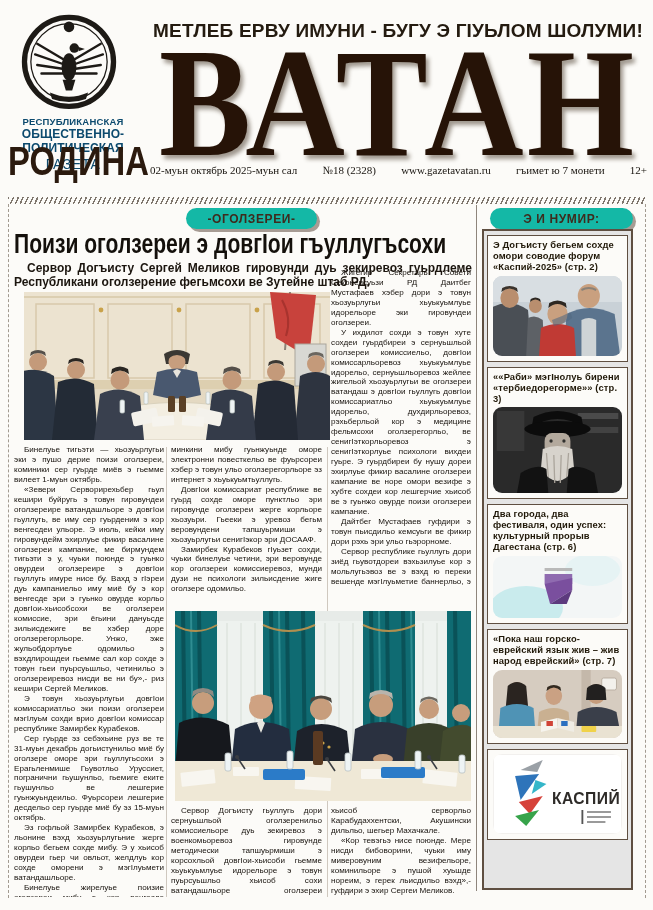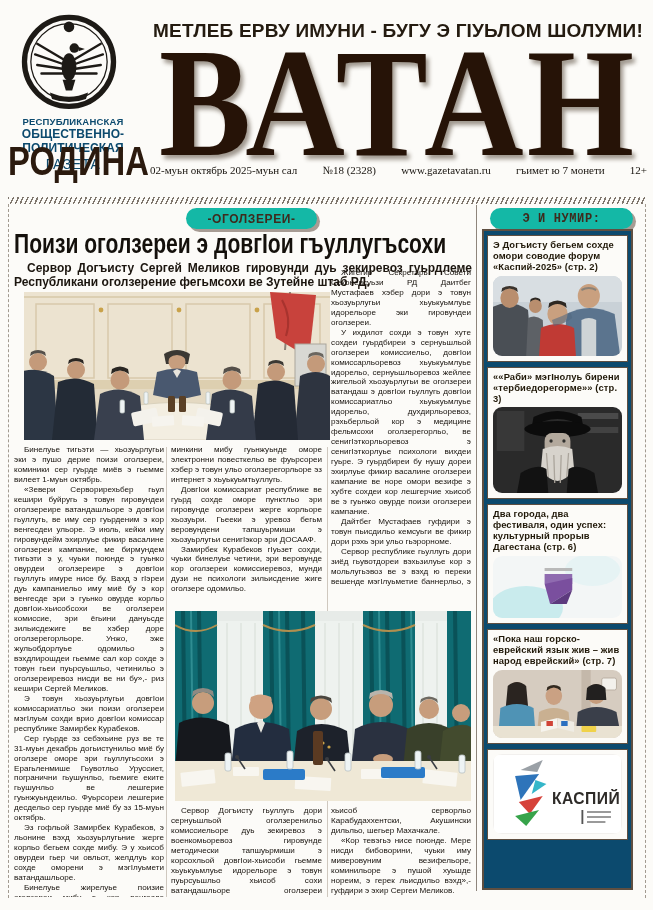--- a/index.html
+++ b/index.html
@@ -42,21 +42,21 @@
   .lead{position:absolute;left:14px;top:261px;width:458px;font-size:12px;font-weight:bold;
         line-height:1.2;text-align:justify;text-indent:13px;color:#1b150e;}
   .bodycol{position:absolute;font-size:8.1px;line-height:1.23;text-align:justify;color:#16110c;overflow:hidden;}
   .bodycol p{margin:0;text-indent:10px;}
   .bodycol p.noind{text-indent:0;}
   .photo{position:absolute;overflow:hidden;}
   .photo svg{display:block;width:100%;height:100%;}
 
   
   .sidebar{position:absolute;left:482px;top:229px;width:151px;height:661px;box-sizing:border-box;
-           border:2px solid #5f4f41;background:#0c4a6e;padding:4px 3px;display:flex;flex-direction:column;gap:5px;}
+           border:2px solid #5f4f41;background:#e5e5e5;padding:4px 3px;display:flex;flex-direction:column;gap:5px;}
   .sb-item{border:1px solid #5f4f41;background:#fcfbf8;padding:4px 5px 5px;display:flex;flex-direction:column;gap:3px;}
   .sb-title{font-weight:bold;font-size:9.4px;line-height:1.16;color:#201808;letter-spacing:.1px;}
   .sb-photo{width:100%;border-radius:9px;overflow:hidden;flex:none;}
   .sb-photo svg{display:block;width:100%;height:100%;}
 </style>
 </head>
 <body>
 
 <div class="page">
 
@@ -99,21 +99,21 @@
   </div>
 
   <div class="hatch"></div>
   <div class="frame-l"></div>
   <div class="frame-r"></div>
   <div class="main-divider"></div>
   <div class="colrule" style="left:166px;top:447px;height:450px;"></div>
   <div class="colrule" style="left:327px;top:447px;height:450px;"></div>
 
   <div class="pill" style="left:186px;top:208px;width:131px;">-ОГОЛЗЕРЕИ-</div>
-  <div class="pill" style="left:490px;top:208px;width:143px;font-family:Liberation Mono, monospace;">Э И НУМИР:</div>
+  <div class="pill" style="left:490px;top:208px;width:143px;">Э И НУМИР:</div>
 
   <div class="headline">Поизи оголзереи э довгIои гъуллугъсохи</div>
   <div class="lead">Сервор Догъисту Сергей Меликов гировунди дуь зекиревоз гуьрдлеме Республикани оголзерение фегьмсохи ве Зутейне штаб РД.</div>
 
   <div class="photo" style="left:24px;top:292px;width:306px;height:148px;">
     <svg viewBox="0 0 306 148" preserveAspectRatio="none">
       <rect width="306" height="148" fill="#ece3d0"></rect>
       <rect y="4" width="306" height="2" fill="#dccfb2"></rect>
       <g fill="none" stroke="#d8c9ab" stroke-width="1.5">
         <rect x="12" y="12" width="58" height="74"></rect>

